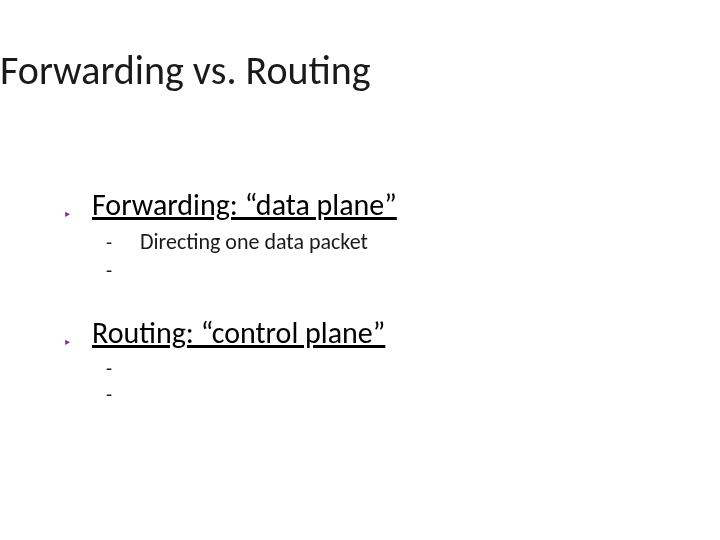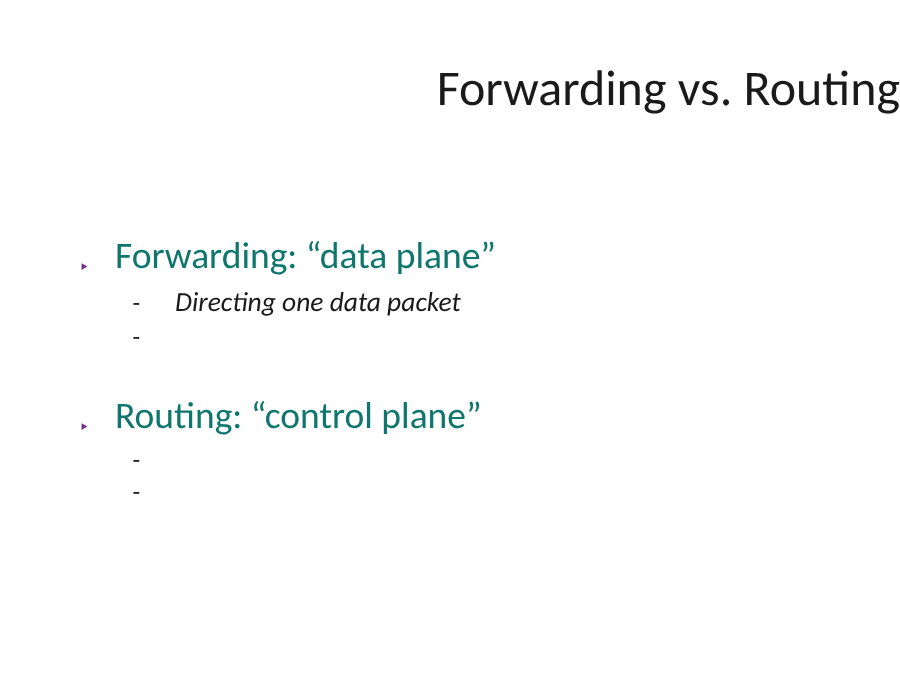--- a/index.html
+++ b/index.html
@@ -15,21 +15,21 @@
     width: 720px;
     height: 540px;
     position: relative;
     box-sizing: border-box;
   }
   .title {
     position: absolute;
     top: 46px;
     left: 0;
     width: 720px;
-    text-align: right;
+    text-align: left;
     font-size: 40px;
     font-weight: 400;
     color: #1a1a1a;
   }
   .body {
     position: absolute;
     top: 186px;
     left: 64px;
     right: 30px;
   }
@@ -42,39 +42,39 @@
     width: 28px;
     flex-shrink: 0;
     font-size: 18px;
     color: #7b2d8e;
     line-height: 1;
     position: relative;
     top: 6px;
   }
   .bullet-text {
     font-size: 30px;
-    color: #0f766e;
+    color: #000000;
     line-height: 1.25;
+    text-decoration: underline;
   }
   .sub-row {
     display: flex;
     align-items: baseline;
     margin-left: 42px;
     margin-bottom: 2px;
   }
   .sub-marker {
     width: 34px;
     flex-shrink: 0;
     font-size: 20px;
     color: #1a1a1a;
     line-height: 1.2;
   }
   .sub-text {
     font-size: 22px;
-    font-style: italic;
     color: #1a1a1a;
     line-height: 1.3;
   }
   .group-gap {
     height: 30px;
   }
 </style>
 </head>
 <body>
 

